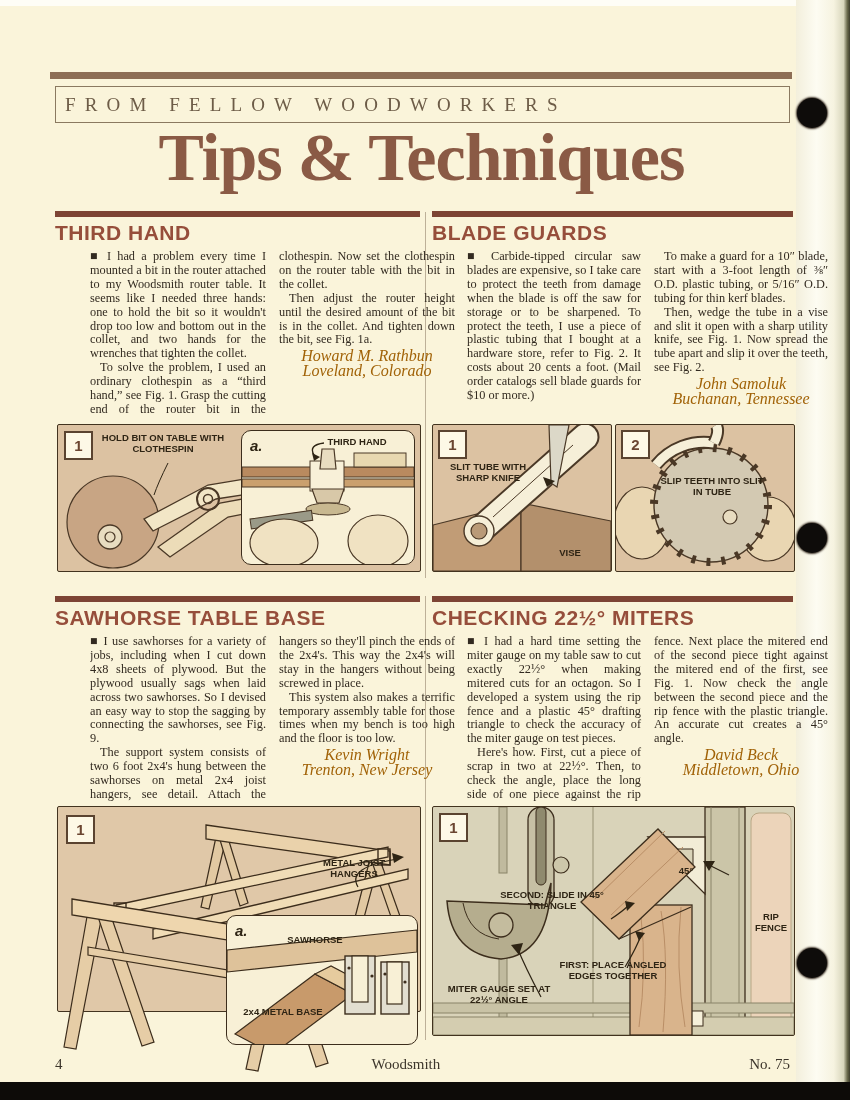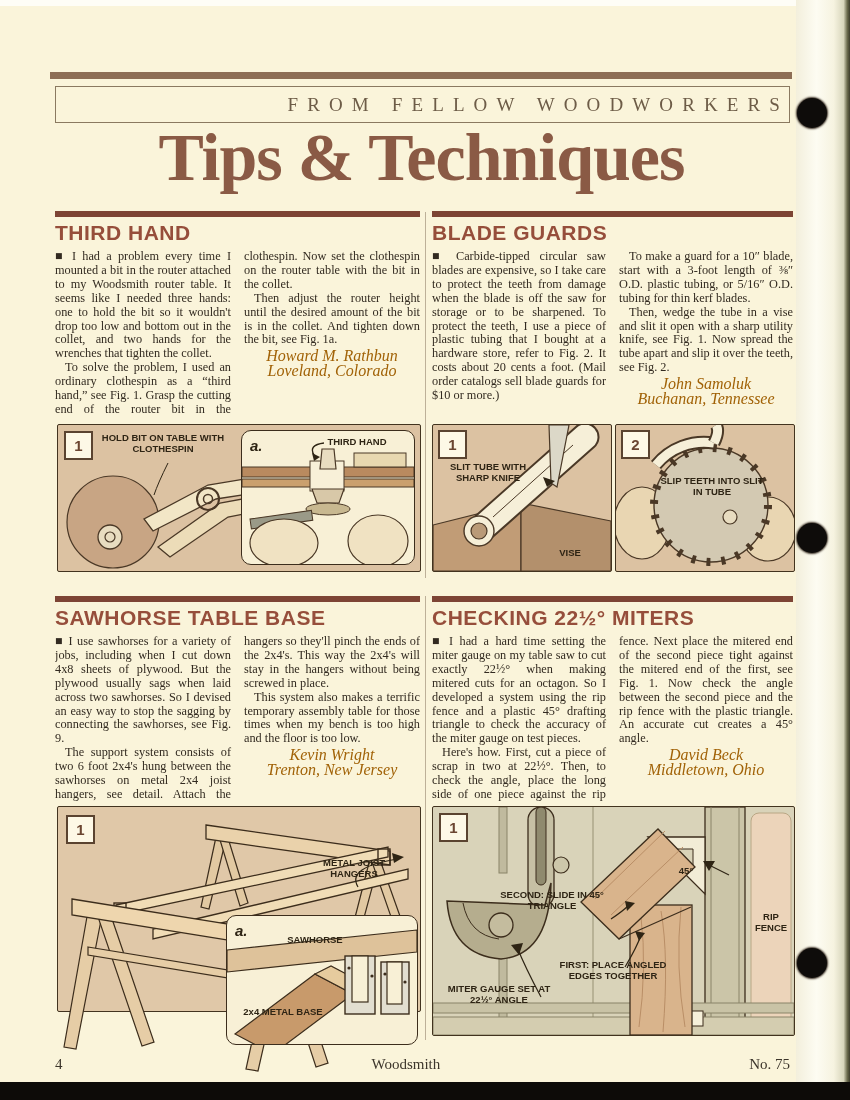--- a/index.html
+++ b/index.html
@@ -5,29 +5,29 @@
   html,body{margin:0;padding:0;background:#ffffff;}
   .canvas{position:relative;width:850px;height:1100px;background:#fefdf6;overflow:hidden;
           font-family:"Liberation Serif",serif;}
   .paper{position:absolute;left:0;top:6px;width:796px;height:1076px;background:#faf4da;}
   .bottom-bar{position:absolute;left:0;top:1082px;width:850px;height:18px;background:#0d0b08;}
   .right-strip{position:absolute;left:796px;top:0;width:54px;height:1082px;
                background:linear-gradient(to right,#f3efdc,#fdfcf2 38%,#f6f3e0 70%,#d8d6bc 88%,#6a6a4c 95%,#3c3b2a);}
   .hole{position:absolute;width:30px;height:30px;border-radius:50%;background:#0e0c0a;box-shadow:0 0 2px 1px #3a3026;}
   .rule-top{position:absolute;left:50px;top:72px;width:742px;height:7px;background:#8d6e55;}
   .kicker-box{position:absolute;left:55px;top:86px;width:733px;height:35px;border:1px solid #8a7960;
-              display:flex;align-items:center;justify-content:flex-end;}
+              display:flex;align-items:center;justify-content:flex-start;}
   .kicker{font-size:19px;letter-spacing:0.48em;color:#6d5c47;padding-left:0.48em;}
   .page-title{position:absolute;left:55px;top:118px;width:733px;text-align:center;
               font-weight:bold;font-size:68px;color:#8a5a45;letter-spacing:-1px;}
   .sec-rule{position:absolute;height:6px;background:#7d4434;}
   .sec-heading{position:absolute;font-family:"Liberation Sans",sans-serif;font-weight:bold;
                font-size:21px;color:#964e3b;letter-spacing:0.5px;}
   .article-text{position:absolute;column-count:2;column-gap:13px;column-fill:auto;
-                font-size:12.3px;line-height:13.9px;text-align:justify;color:#322a20;overflow:hidden;}
+                font-size:12.3px;line-height:13.9px;text-align:justify;color:#322a20;overflow:hidden;margin-left:35px;}
   .article-text p{margin:0;}
   .article-text p + p{text-indent:10px;}
   .attrib{text-align:center;font-style:italic;font-size:16px;line-height:14.5px;color:#a16207;margin-top:2px;}
   .figure{position:absolute;border:1.5px solid #42331f;background:#dcc2a2;border-radius:2px;}
   .fig-num{position:absolute;width:25px;height:25px;background:#fdf8e6;border:2px solid #5a4330;
            display:flex;align-items:center;justify-content:center;font-family:"Liberation Sans",sans-serif;
            font-weight:bold;font-size:15px;color:#6b4531;z-index:5;}
   .fig-label{position:absolute;font-family:"Liberation Sans",sans-serif;font-weight:bold;
              font-size:9.5px;line-height:11px;color:#2e2414;text-align:center;z-index:4;}
   .inset{position:absolute;background:#f8f0d6;border:1.6px solid #3c2d1c;border-radius:10px;overflow:hidden;z-index:3;}

